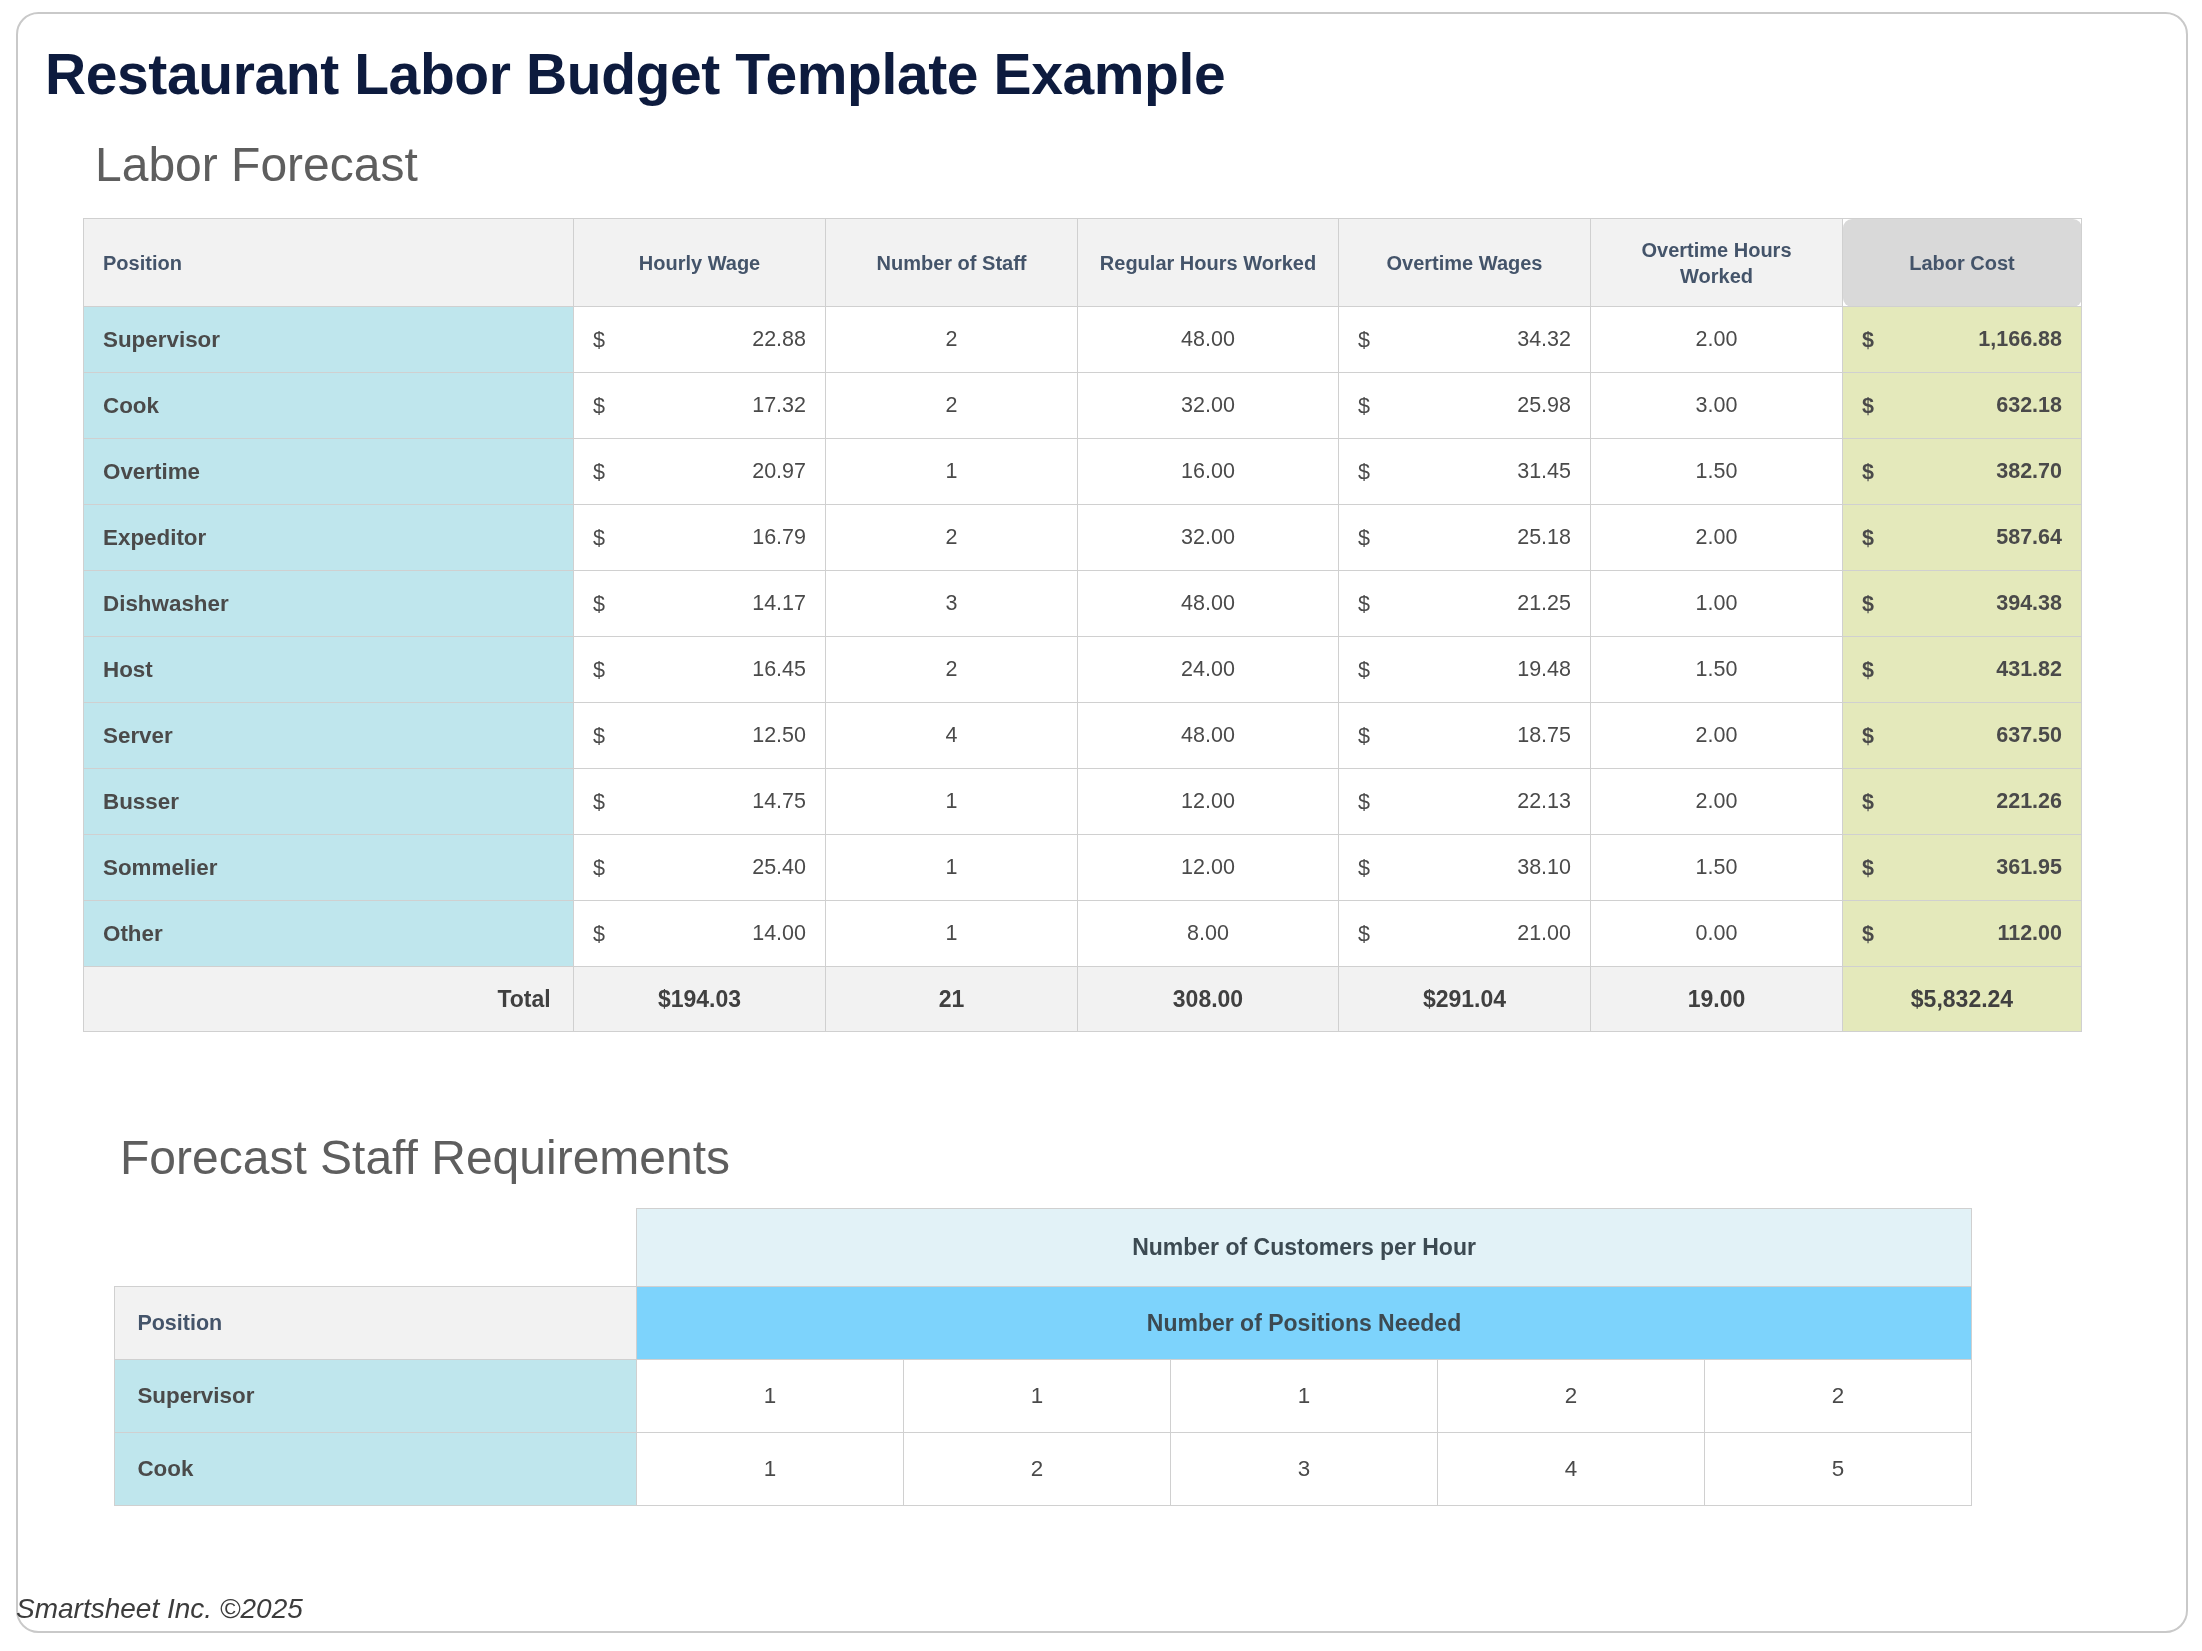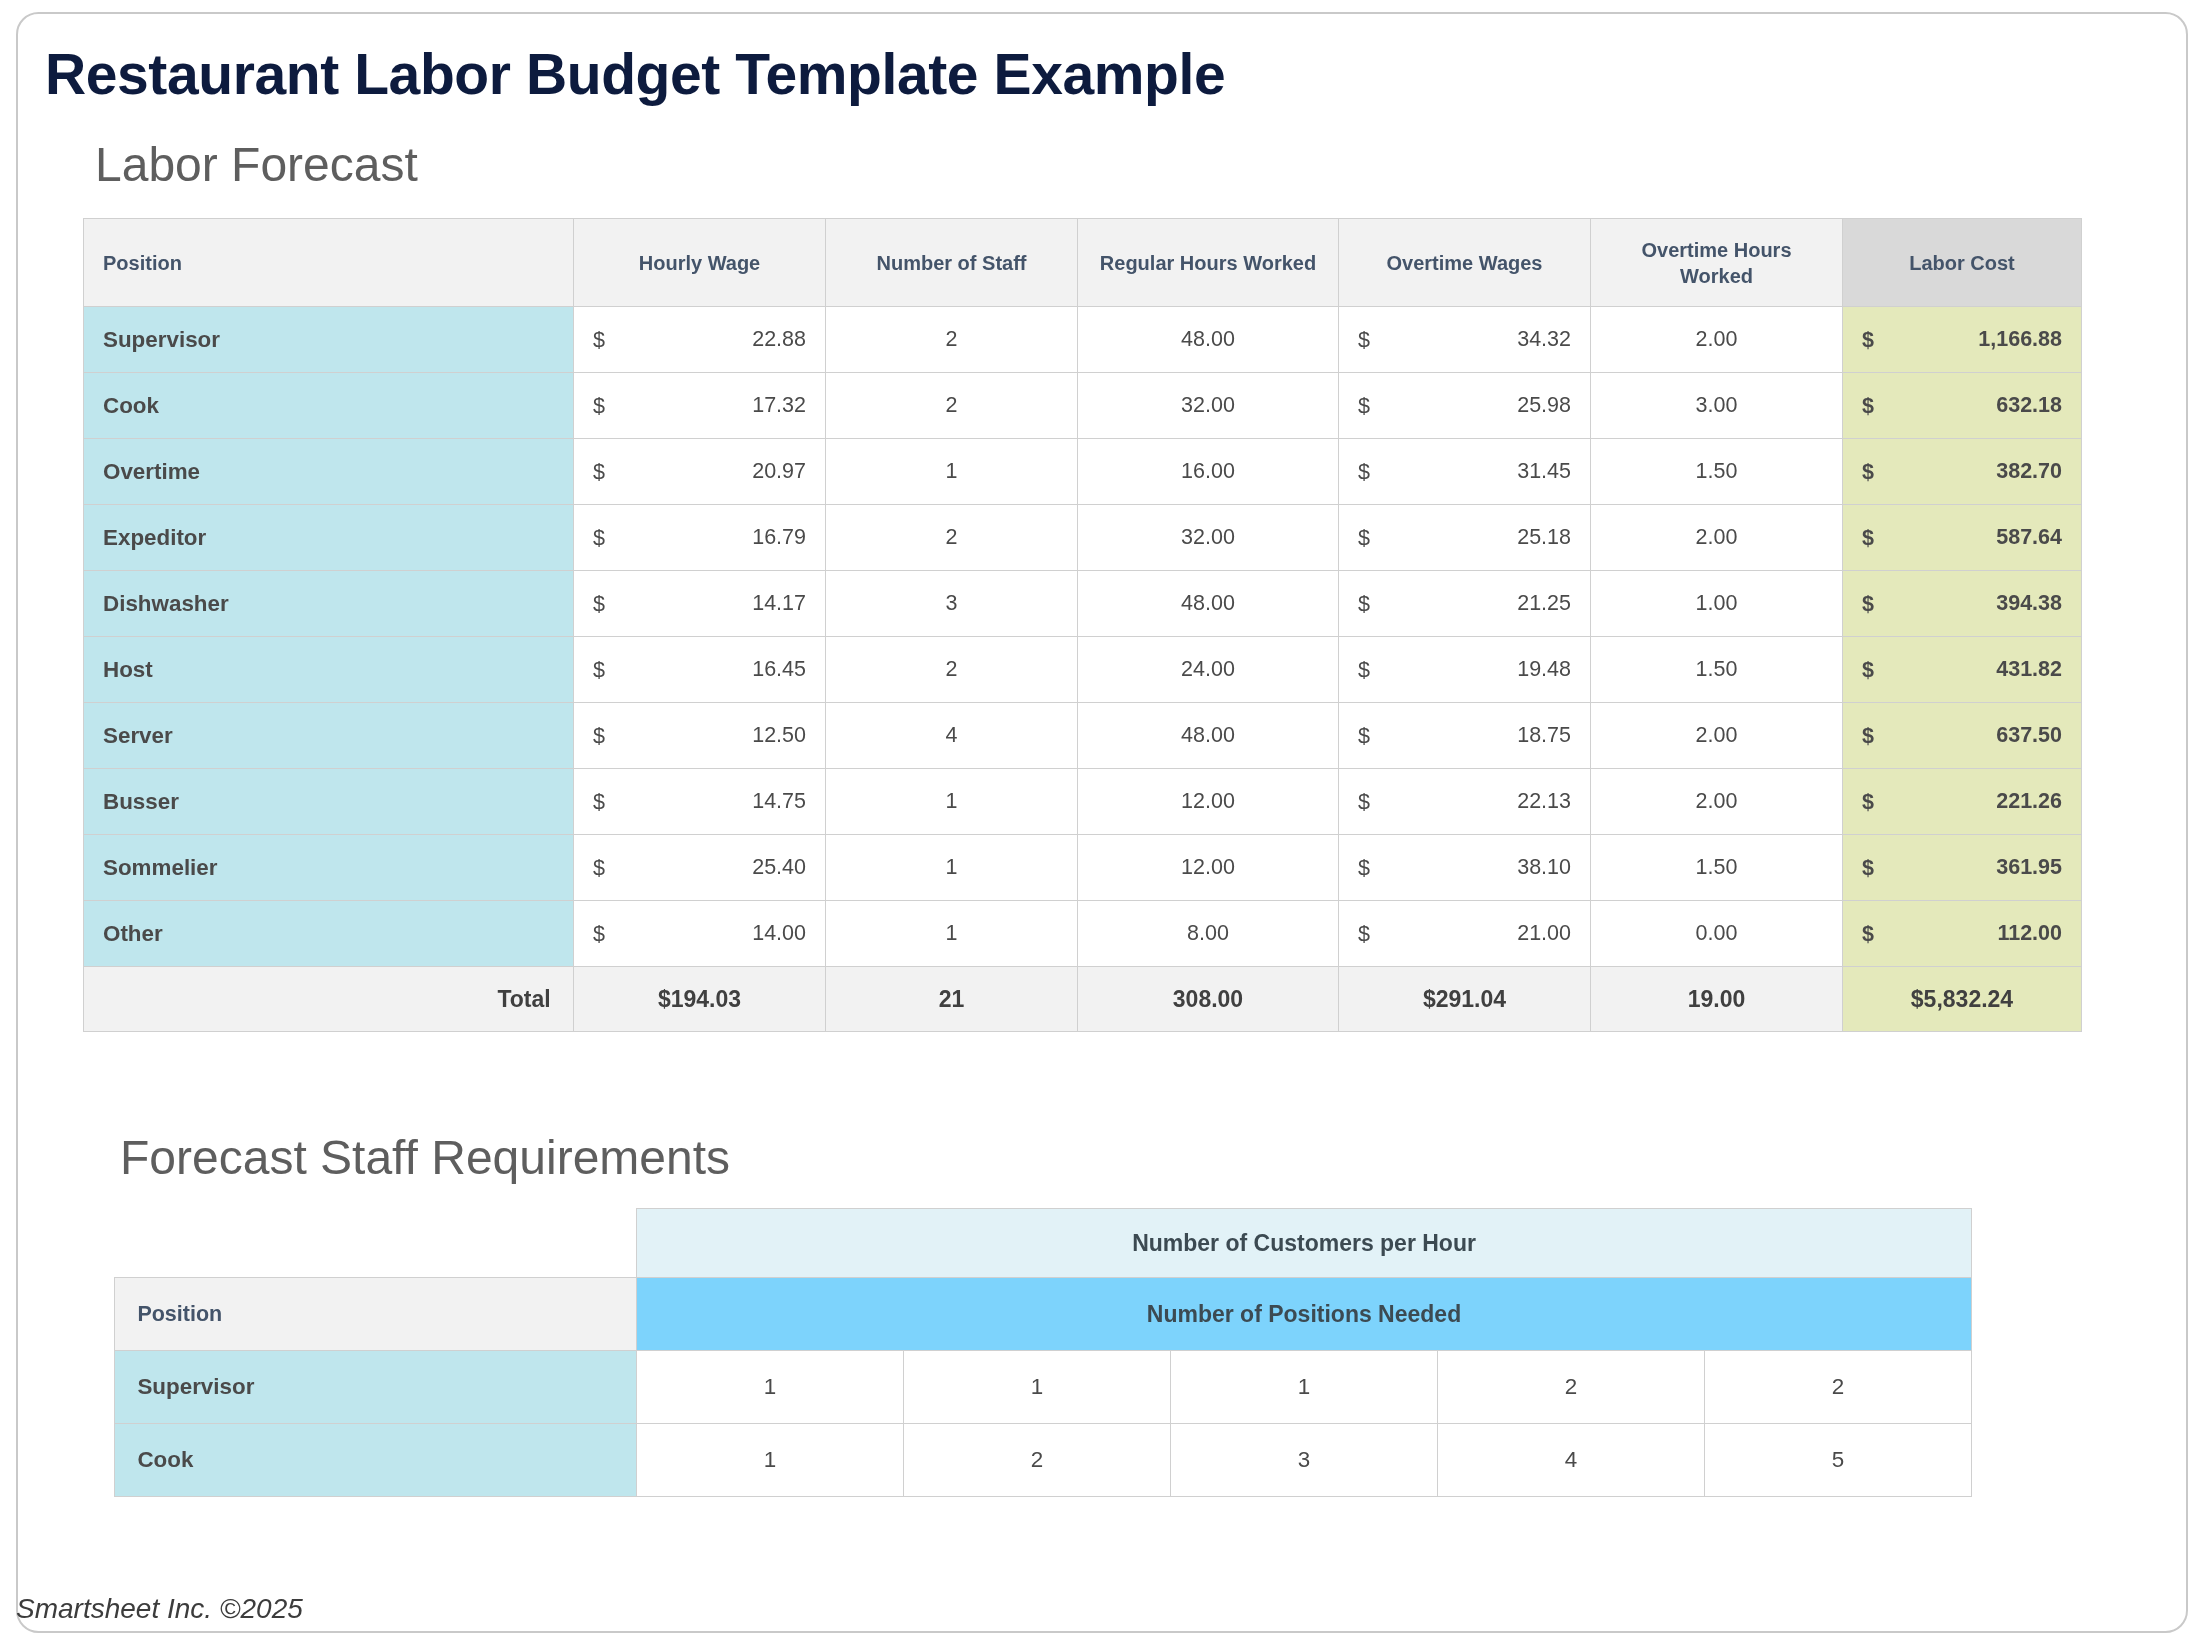--- a/index.html
+++ b/index.html
@@ -87,21 +87,21 @@
     color: #44546a;
     font-size: 20px;
     font-weight: bold;
     padding: 13.8px 19px;
     height: 88px;
     box-sizing: border-box;
     vertical-align: middle;
     line-height: 26px;
   }
   table.lf th.h-pos { text-align: left; }
-  table.lf th.h-cost { background: #d9d9d9; }
+  table.lf th.h-cost { background: #d9d9d9; border-radius: 9px; }
 
   table.lf td {
     border: 0.9px solid #d0d0d0;
     font-size: 21.5px;
     color: #4a4a4a;
     height: 66px;
     box-sizing: border-box;
     vertical-align: middle;
     padding: 0 19px;
   }
@@ -160,21 +160,21 @@
   }
   table.fsr td.blank-cell {
     border: none;
     background: #ffffff;
   }
   table.fsr th.cust-hdr {
     background: #e2f2f7;
     color: #3c4a52;
     font-size: 23px;
     font-weight: bold;
-    height: 69px;
+    height: 78px;
     text-align: center;
     vertical-align: middle;
   }
   table.fsr th.num-hdr {
     background: #ffffff;
     color: #3f3f3f;
     font-size: 23px;
     font-weight: bold;
     height: 69px;
     text-align: center;

